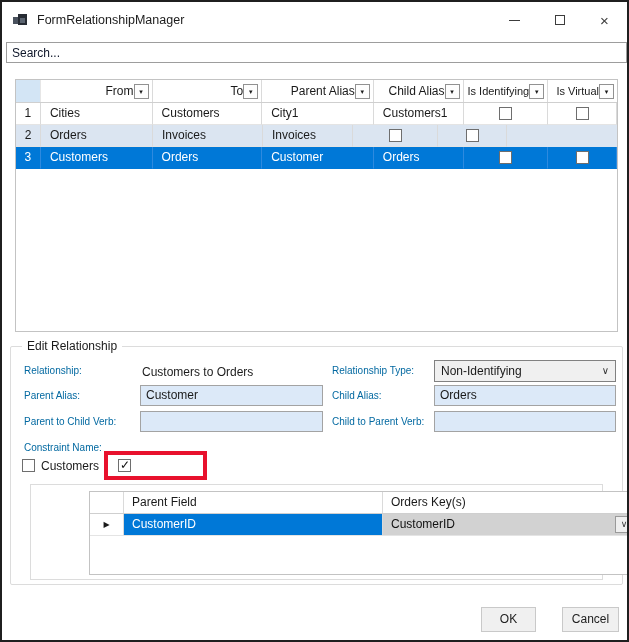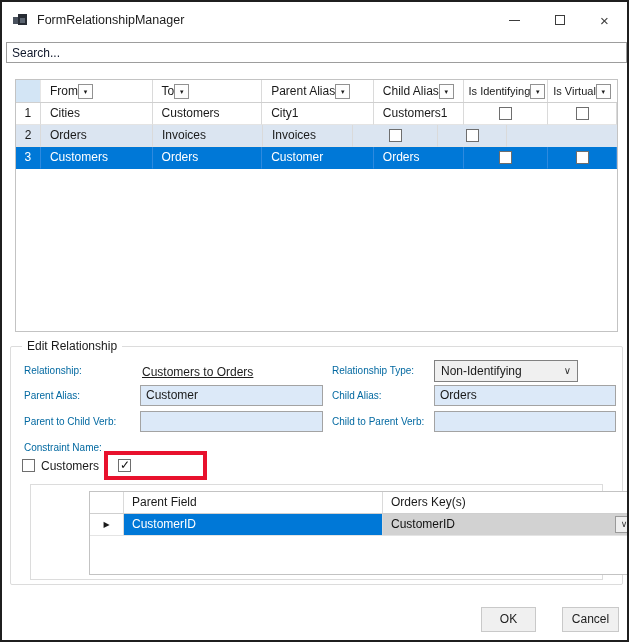--- a/index.html
+++ b/index.html
@@ -28,21 +28,21 @@
   
   .search { position:absolute; left:4px; top:40px; width:621px; height:21px;
     border:1px solid #9d9d9d; font-family:"Liberation Sans",sans-serif;
     font-size:12px; color:#0f172a; padding-left:5px; background:#fff; outline:none; }
 
   
   .grid { position:absolute; left:13px; top:77px; width:603px; height:253px;
     border:1px solid #c3c3c3; background:#fff; }
   .ghead { display:flex; height:23px; border-bottom:1px solid #cfcfcf; background:#fff; }
   .hcorner { width:25px; background:#d3e5f5; border-right:1px solid #e6e6e6; }
-  .hcell { display:flex; align-items:center; justify-content:flex-start;
+  .hcell { display:flex; align-items:center; justify-content:flex-end;
     padding:0 3px 0 9px; border-right:1px solid #dadada; font-size:12px; white-space:nowrap; overflow:hidden; }
   .hcell.tight { padding-left:5px; font-size:11px; }
   .filter-btn { flex:none; width:15px; height:15px; border:1px solid #919191; background:#fdfdfd;
     display:flex; align-items:center; justify-content:center; }
   .filter-btn span { font-size:7px; line-height:1; color:#1a1a1a; }
   .w1{width:112px;} .w2{width:110px;} .w3{width:112px;} .w4{width:90px;}
   .w5{width:85px;} .w6{width:69px; border-right:none;}
 
   .grow { display:flex; height:22px; background:#fff; }
   .grow.alt { background:#dbe5f1; }
@@ -204,23 +204,23 @@
       <div class="cell w6 ck">
           <span class="cb"></span>
         </div>
     </div>
   </div>
 
   <div class="groupbox"></div>
   <span class="group-label">Edit Relationship</span>
 
   <span class="lbl" style="left:22px; top:363px;">Relationship:</span>
-  <span class="val" style="left:140px; top:363px;text-decoration:underline;">Customers to Orders</span>
+  <span class="val" style="left:140px; top:363px;">Customers to Orders</span>
   <span class="lbl" style="left:330px; top:363px;">Relationship Type:</span>
-  <div class="combo" style="left:432px; top:358px; width:144px;">
+  <div class="combo" style="left:432px; top:358px; width:182px;">
     <span>Non-Identifying</span>
     <span class="chev">∨</span>
   </div>
 
   <span class="lbl" style="left:22px; top:388px;">Parent Alias:</span>
   <div class="field" style="left:138px; top:383px; width:183px;">Customer</div>
   <span class="lbl" style="left:330px; top:388px;">Child Alias:</span>
   <div class="field" style="left:432px; top:383px; width:182px;">Orders</div>
 
   <span class="lbl" style="left:22px; top:414px;">Parent to Child Verb:</span>

